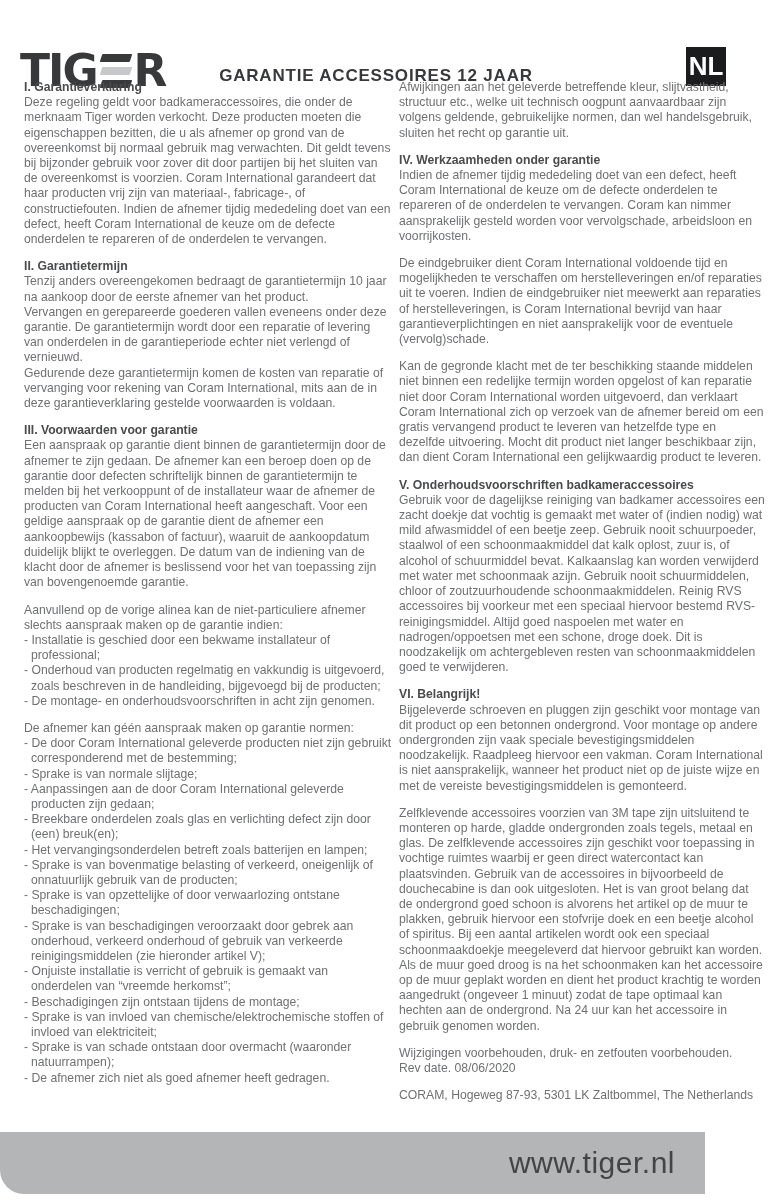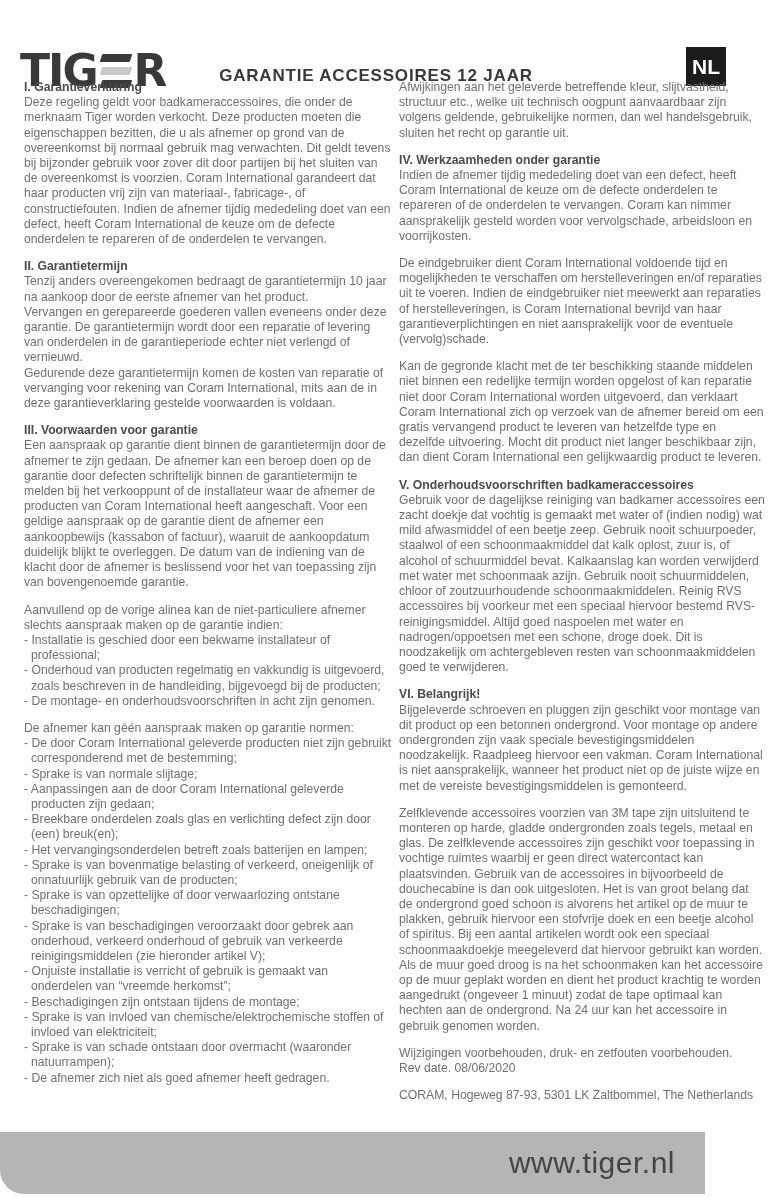--- a/index.html
+++ b/index.html
@@ -23,21 +23,21 @@
   .logo-bar { height:8px; width:30px; background:var(--logo_dark); transform:skewX(-18deg); border-radius:1px; }
   .logo-bar.light { background:var(--logo_bar_light); }
   .doc-title {
     position:absolute; left:0; top:22px; width:736px; text-align:center;
     font-weight:bold; font-size:17px; letter-spacing:0.8px; color:var(--title_text);
   }
   .lang-badge {
     position:absolute; right:28px; top:3px; width:40px; height:39px;
     background:var(--badge_bg); color:#ffffff;
     display:flex; align-items:center; justify-content:center;
-    font-weight:bold; font-size:21px;
+    font-weight:bold; font-size:26px;
   }
   
   .col { position:absolute; top:80px; font-size:12.2px; line-height:15.2px; color:var(--body_text); }
   .col-left  { left:24px;  width:368px; }
   .col-right { left:399px; width:366px; }
   .blk-h  { font-weight:bold; color:var(--heading_text); }
   .blk-p  { white-space:pre-line; }
   .blk-li { padding-left:7px; text-indent:-7px; }
   .blk-gap { height:12px; }
   

